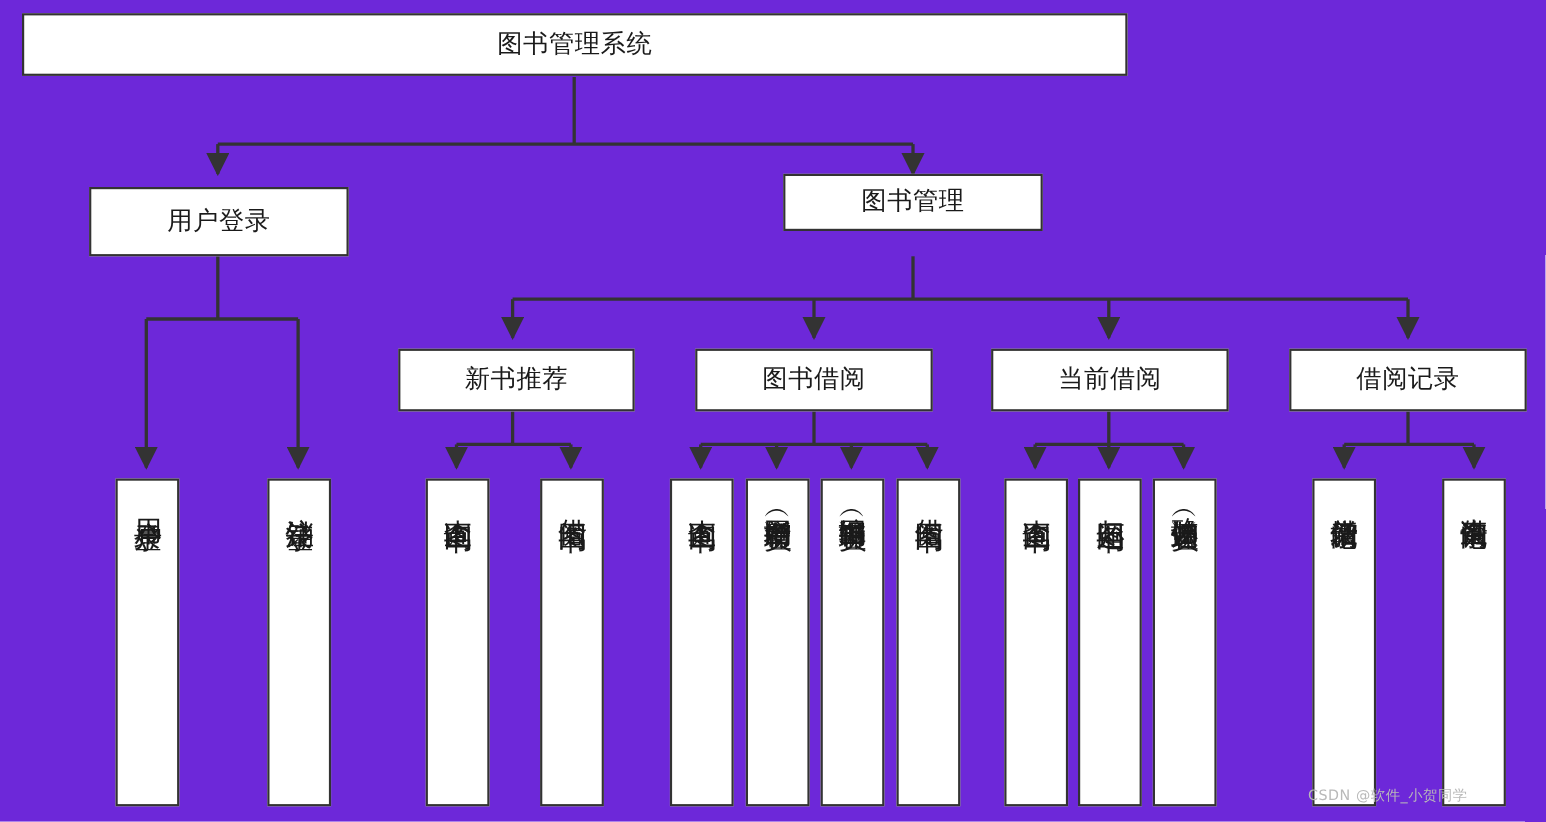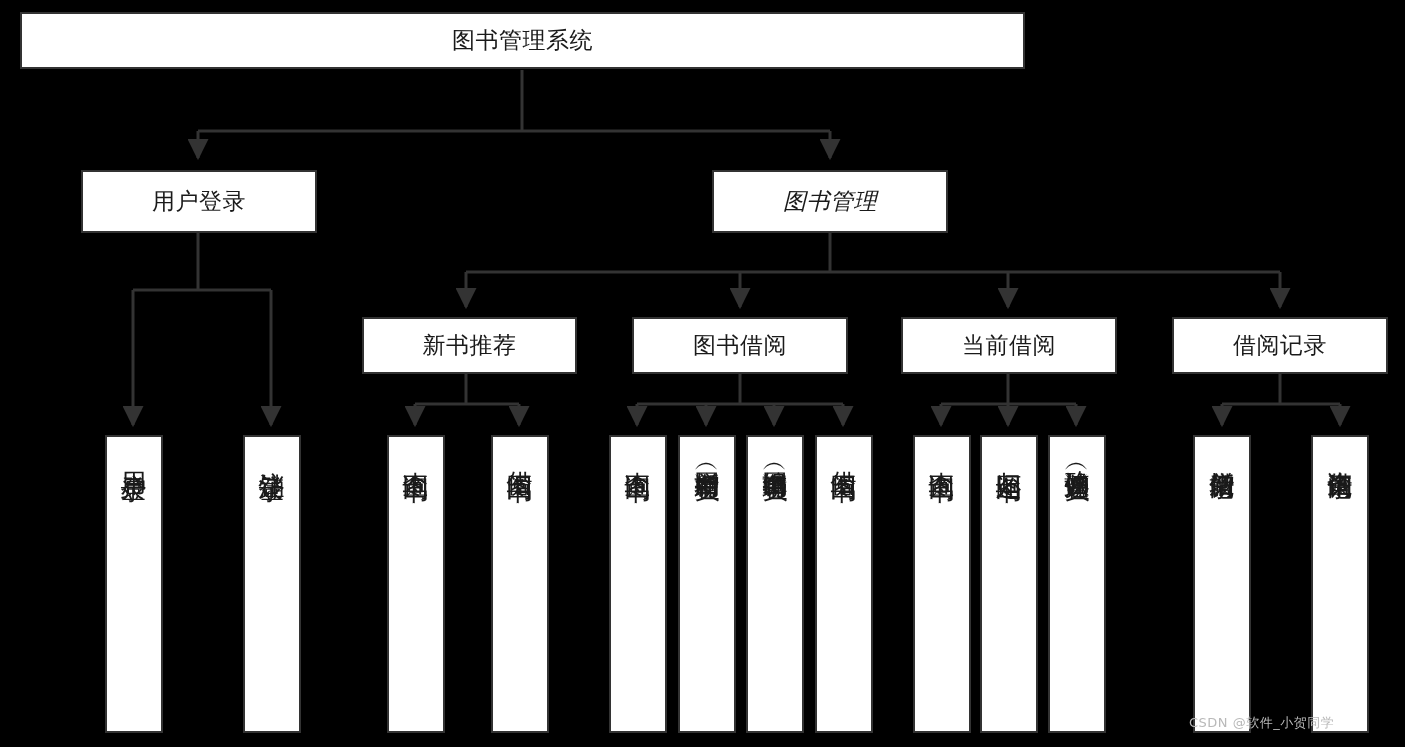--- a/index.html
+++ b/index.html
@@ -7,21 +7,21 @@
     padding: 0;
     background: #ffffff;
   }
   body {
     font-family: "DejaVu Sans", "Liberation Sans", sans-serif;
   }
   #diagram-root {
     position: relative;
     width: 1405px;
     height: 747px;
-    background: #000000;
+    background: #6d28d9;
     overflow: hidden;
   }
   #edges-layer {
     position: absolute;
     left: 0;
     top: 0;
     width: 1405px;
     height: 747px;
     pointer-events: none;
   }
@@ -131,21 +131,21 @@
     </g>
   </svg>
 
   <div class="node h root" style="left:20px; top:12px; width:1005px; height:57px;">
     <span class="node-label">图书管理系统</span>
   </div>
 
   <div class="node h" style="left:81px; top:170px; width:236px; height:63px;">
     <span class="node-label">用户登录</span>
   </div>
-  <div class="node h" style="left:712px; top:170px; width:236px; height:63px;font-style:italic;">
+  <div class="node h" style="left:712px; top:158px; width:236px; height:52px;">
     <span class="node-label">图书管理</span>
   </div>
 
   <div class="node h" style="left:362px; top:317px; width:215px; height:57px;">
     <span class="node-label">新书推荐</span>
   </div>
   <div class="node h" style="left:632px; top:317px; width:216px; height:57px;">
     <span class="node-label">图书借阅</span>
   </div>
   <div class="node h" style="left:1172px; top:317px; width:216px; height:57px;">

